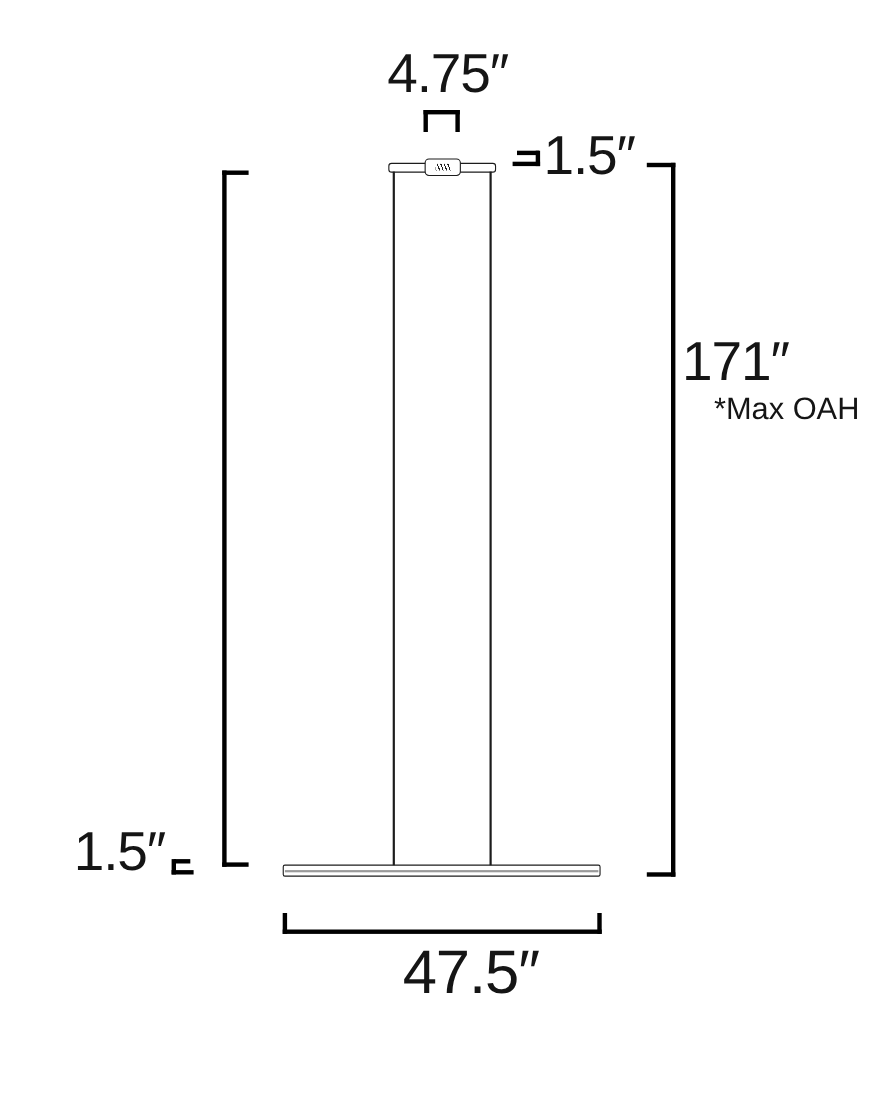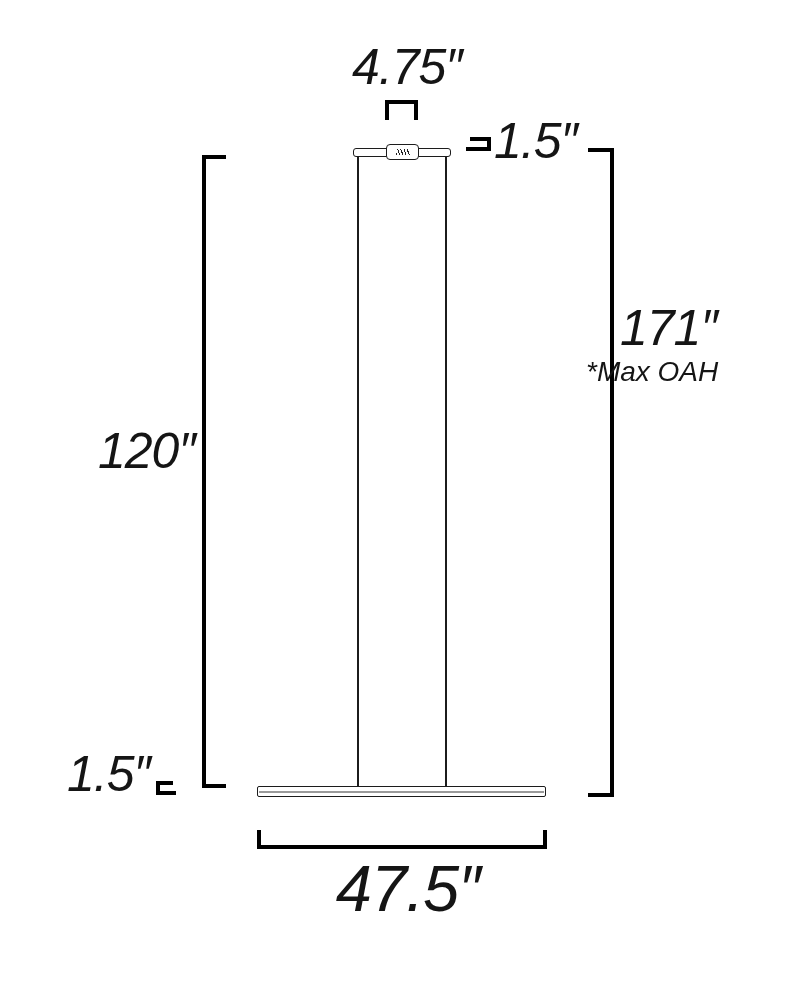--- a/index.html
+++ b/index.html
@@ -3,21 +3,20 @@
 <meta charset="utf-8">
 <style>
   html,body{margin:0;padding:0;background:#fff;}
   #stage{
     position:relative;
     width:784px;height:1000px;
     background:#fff;
     font-family:"Liberation Sans","DejaVu Sans",sans-serif;
     color:#111;
     overflow:hidden;
-    font-style:italic;
   }
   .ln{position:absolute;background:#000;}
   .thin{background:#1c1c1c;}
   .label{
     position:absolute;
     line-height:1;
     white-space:nowrap;
     color:#151515;
     letter-spacing:-1px;
   }
@@ -74,22 +73,21 @@
   <div class="ln" style="left:257px;top:845px;width:290px;height:4px;"></div>
   <div class="ln" style="left:257px;top:830px;width:4px;height:19px;"></div>
   <div class="ln" style="left:543px;top:830px;width:4px;height:19px;"></div>
 
   <div class="label dim-big center-x" style="left:407px;top:42px;">4.75″</div>
 
   <div class="label dim-big" style="left:494px;top:116px;">1.5″</div>
 
   <div class="label dim-big" style="left:620px;top:303px;">171″</div>
 
-  <div class="label dim-small" style="left:586px;top:358px;">*Max OAH</div>
+  <div class="label dim-small" style="left:649px;top:358px;">*Max OAH</div>
 
-  <div class="label dim-big" style="left:98px;top:426px;">120″</div>
 
   <div class="label dim-big" style="left:67px;top:749px;">1.5″</div>
 
-  <div class="label dim-big center-x" style="left:408px;top:856px;font-size:65px;">47.5″</div>
+  <div class="label dim-big center-x" style="left:428px;top:856px;font-size:56px;">47.5″</div>
 
 
 </div>
 
 </body></html>

